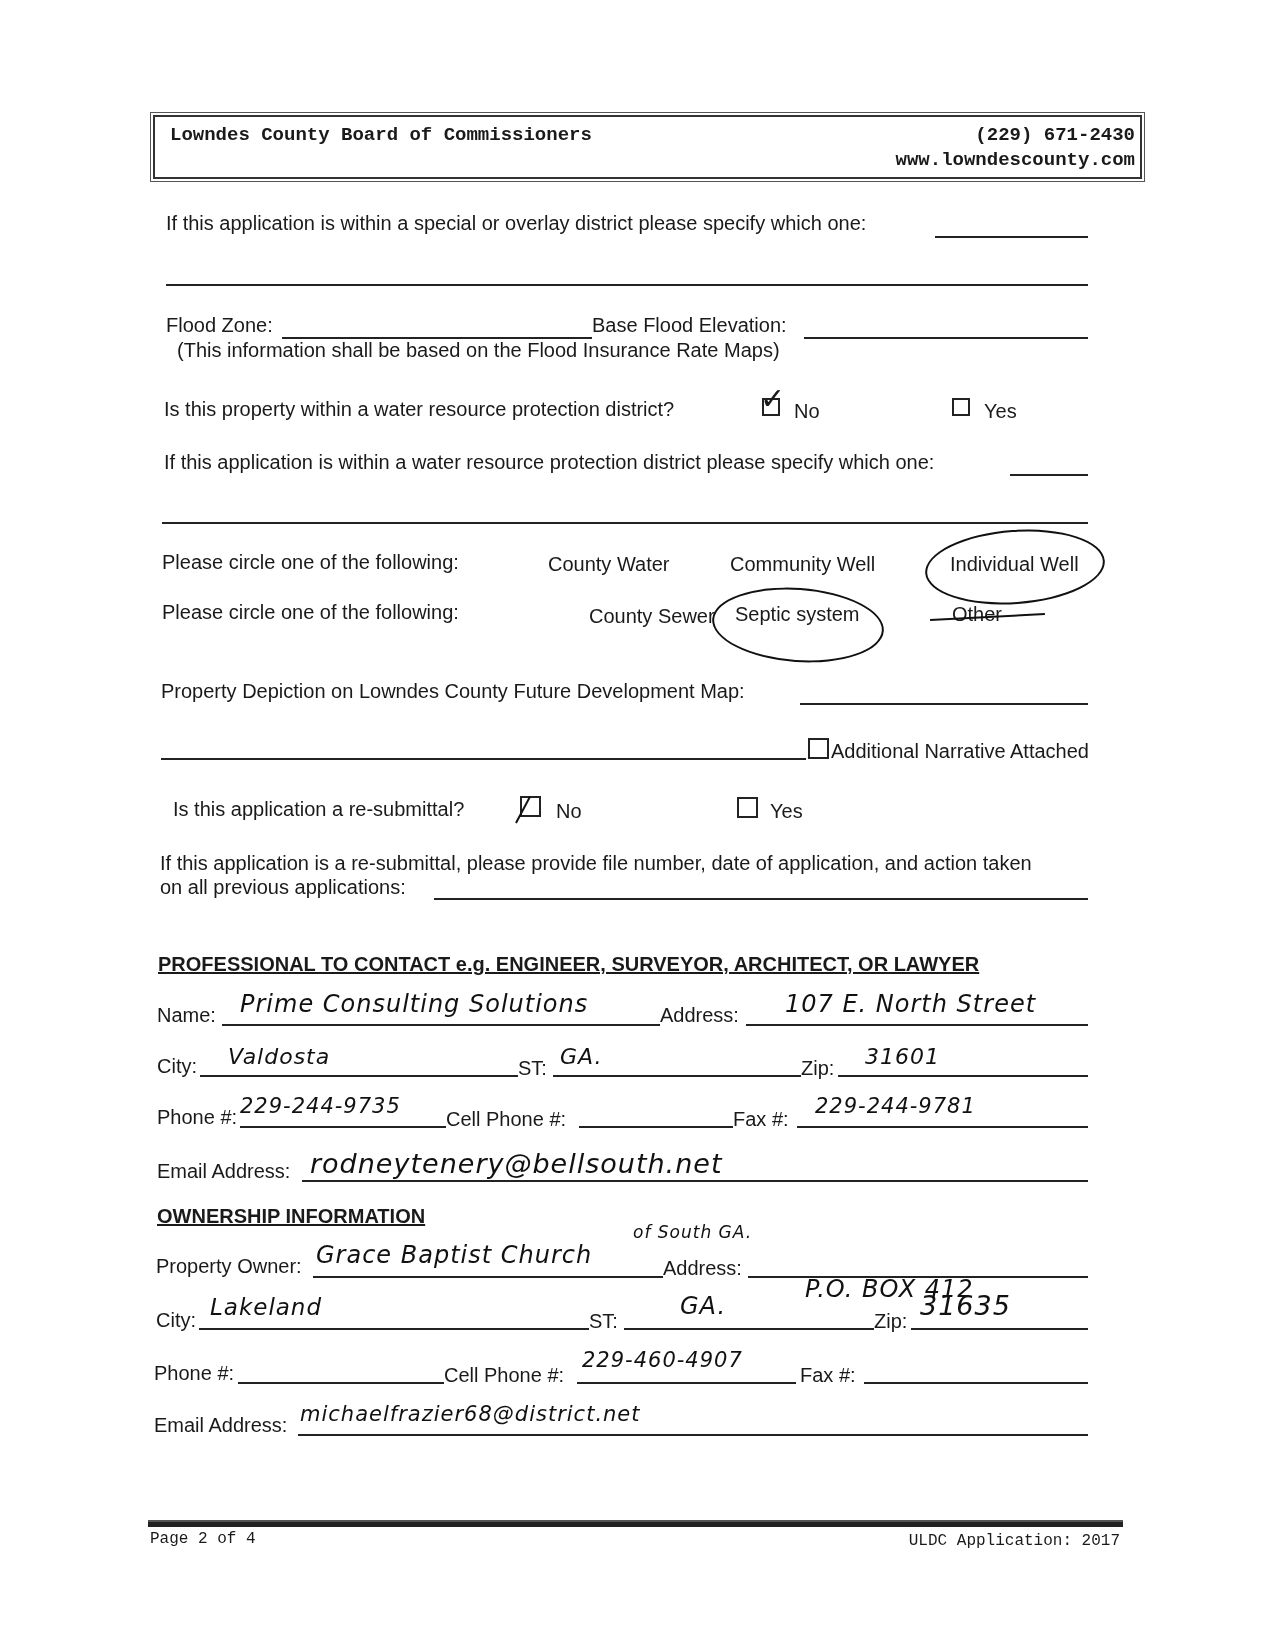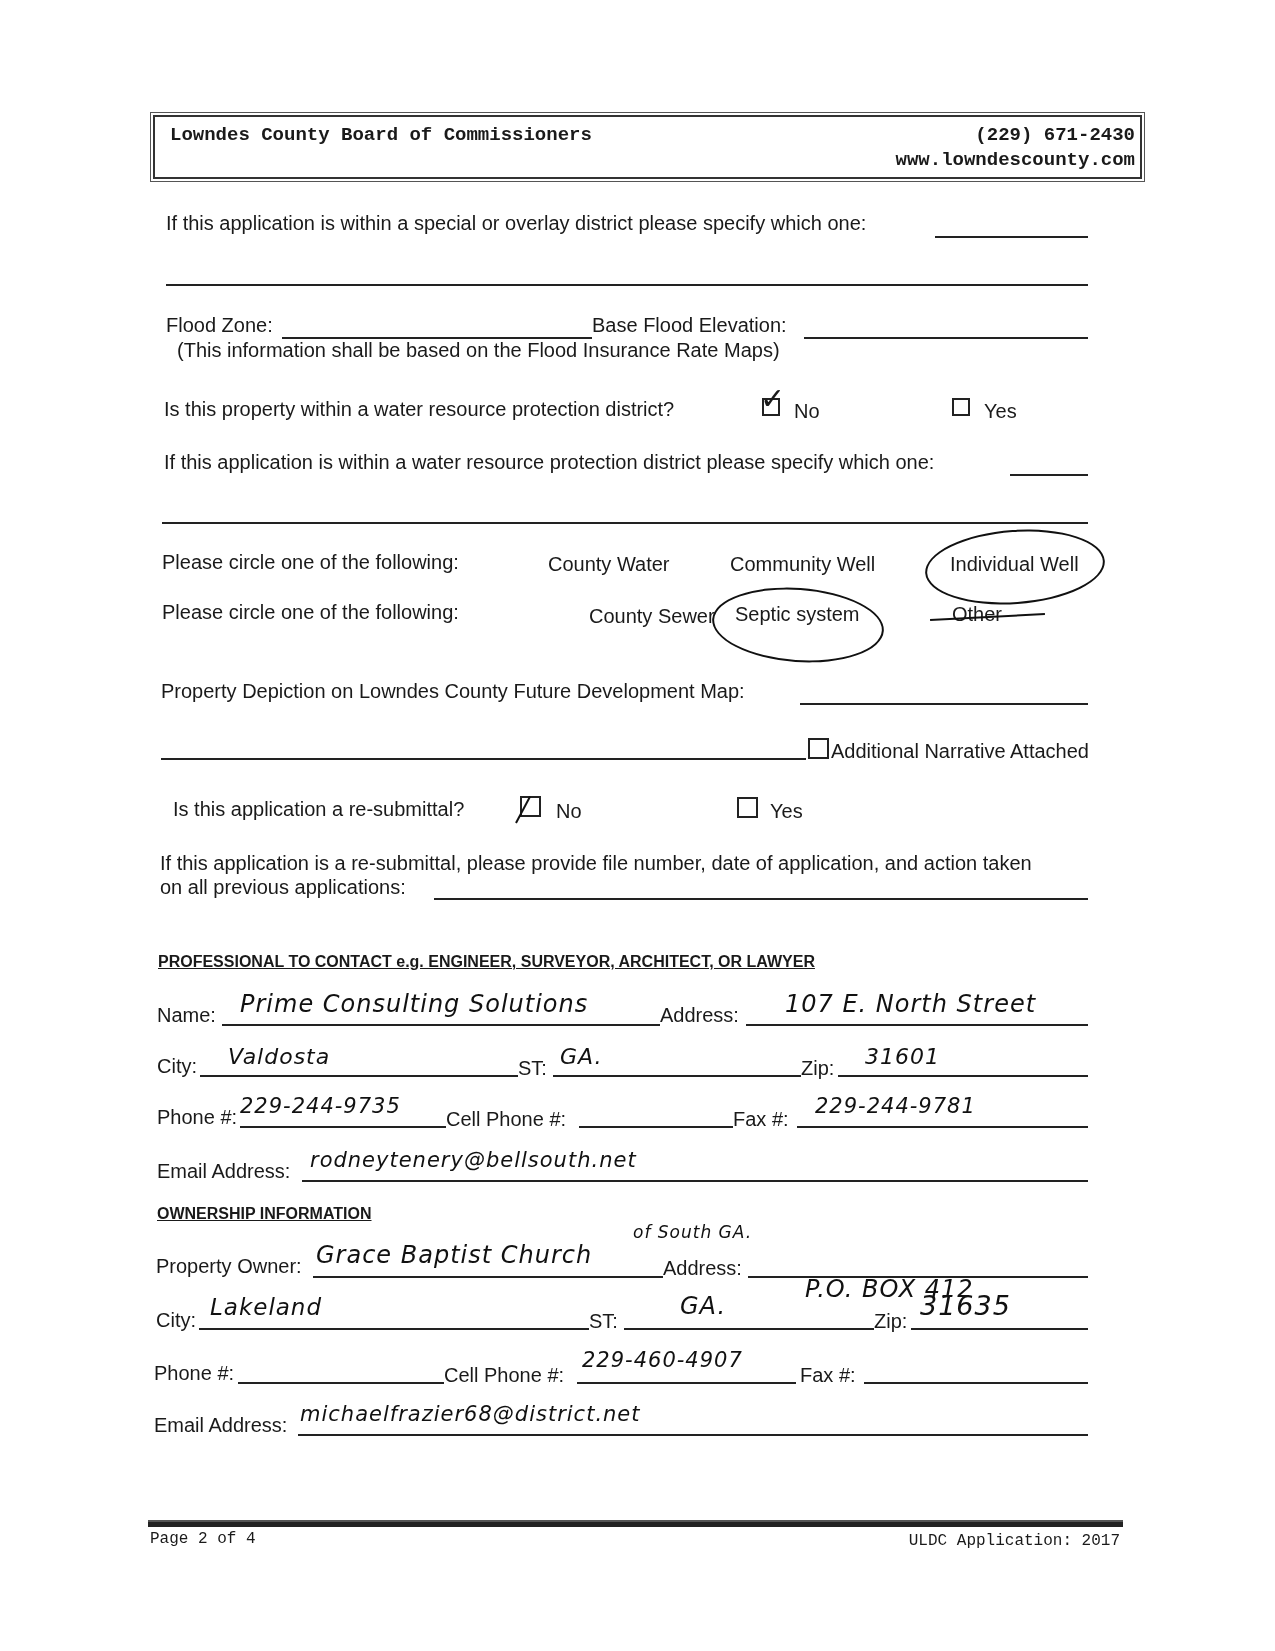--- a/index.html
+++ b/index.html
@@ -8,21 +8,21 @@
   .serif { font-family:Liberation Mono, monospace; }
   .hand { font-family:"DejaVu Sans", sans-serif; font-style:italic; font-weight:normal; color:#111; letter-spacing:1px; }
   .header-box { left:153px; top:115px; width:985px; height:60px; border:2px solid #333; box-shadow: 0 0 0 2px #fff, 0 0 0 3px #555; }
   .hdr-left { left:170px; top:123px; font-size:19px; font-weight:bold; line-height:25px; }
   .hdr-right { right:140px; top:123px; font-size:19px; font-weight:bold; line-height:25px; text-align:right;margin-left:12px; }
   .lbl { font-size:20px; white-space:nowrap; }
   .line { border-bottom:2px solid #222; height:0; }
   .cb { width:18px; height:18px; border:2px solid #222; box-sizing:border-box; }
   .check { font-size:30px; line-height:30px; }
   .circle { border:2px solid #111; border-radius:50%; }
-  .section { font-size:16px; font-weight:bold; text-decoration:underline; white-space:nowrap; }
+  .section { font-size:20px; font-weight:bold; text-decoration:underline; white-space:nowrap; }
   .footer-bar { left:148px; top:1520px; width:975px; height:5px; background:#222; border-top:2px solid #555; }
   .footer-left { left:150px; top:1530px; font-size:16px; }
   .footer-right { right:155px; top:1532px; font-size:16px; }
   .fv { font-size:24px; }
 </style>
 </head>
 <body>
 
 <div class="abs header-box"></div>
 <div class="abs hdr-left serif">
@@ -107,21 +107,21 @@
 <div class="abs line" style="left:240px;top:1126px;width:206px;"></div>
 <div class="abs hand" style="left:240px;top:1094px;font-size:21px;">229-244-9735</div>
 <div class="abs lbl" style="left:446px;top:1108px;">Cell Phone #:</div>
 <div class="abs line" style="left:579px;top:1126px;width:154px;"></div>
 <div class="abs lbl" style="left:733px;top:1108px;">Fax #:</div>
 <div class="abs line" style="left:797px;top:1126px;width:291px;"></div>
 <div class="abs hand" style="left:815px;top:1094px;font-size:21px;">229-244-9781</div>
 
 <div class="abs lbl" style="left:157px;top:1160px;">Email Address:</div>
 <div class="abs line" style="left:302px;top:1180px;width:786px;"></div>
-<div class="abs hand" style="left:310px;top:1148px;font-size:21px;">rodneytenery@bellsouth.net</div>
+<div class="abs hand" style="left:310px;top:1148px;font-size:27px;">rodneytenery@bellsouth.net</div>
 
 <div class="abs section" style="left:157px;top:1205px;">OWNERSHIP INFORMATION</div>
 
 <div class="abs lbl" style="left:156px;top:1255px;">Property Owner:</div>
 <div class="abs line" style="left:313px;top:1276px;width:350px;"></div>
 <div class="abs hand fv" style="left:316px;top:1241px;text-align:center;">Grace Baptist Church</div>
 <div class="abs hand" style="left:588px;top:1222px;font-size:17px;margin-left:45px;">of South GA.</div>
 <div class="abs lbl" style="left:663px;top:1257px;">Address:</div>
 <div class="abs line" style="left:748px;top:1276px;width:340px;"></div>
 <div class="abs hand fv" style="left:805px;top:1241px;margin-top:34px;">P.O. BOX 412</div>

